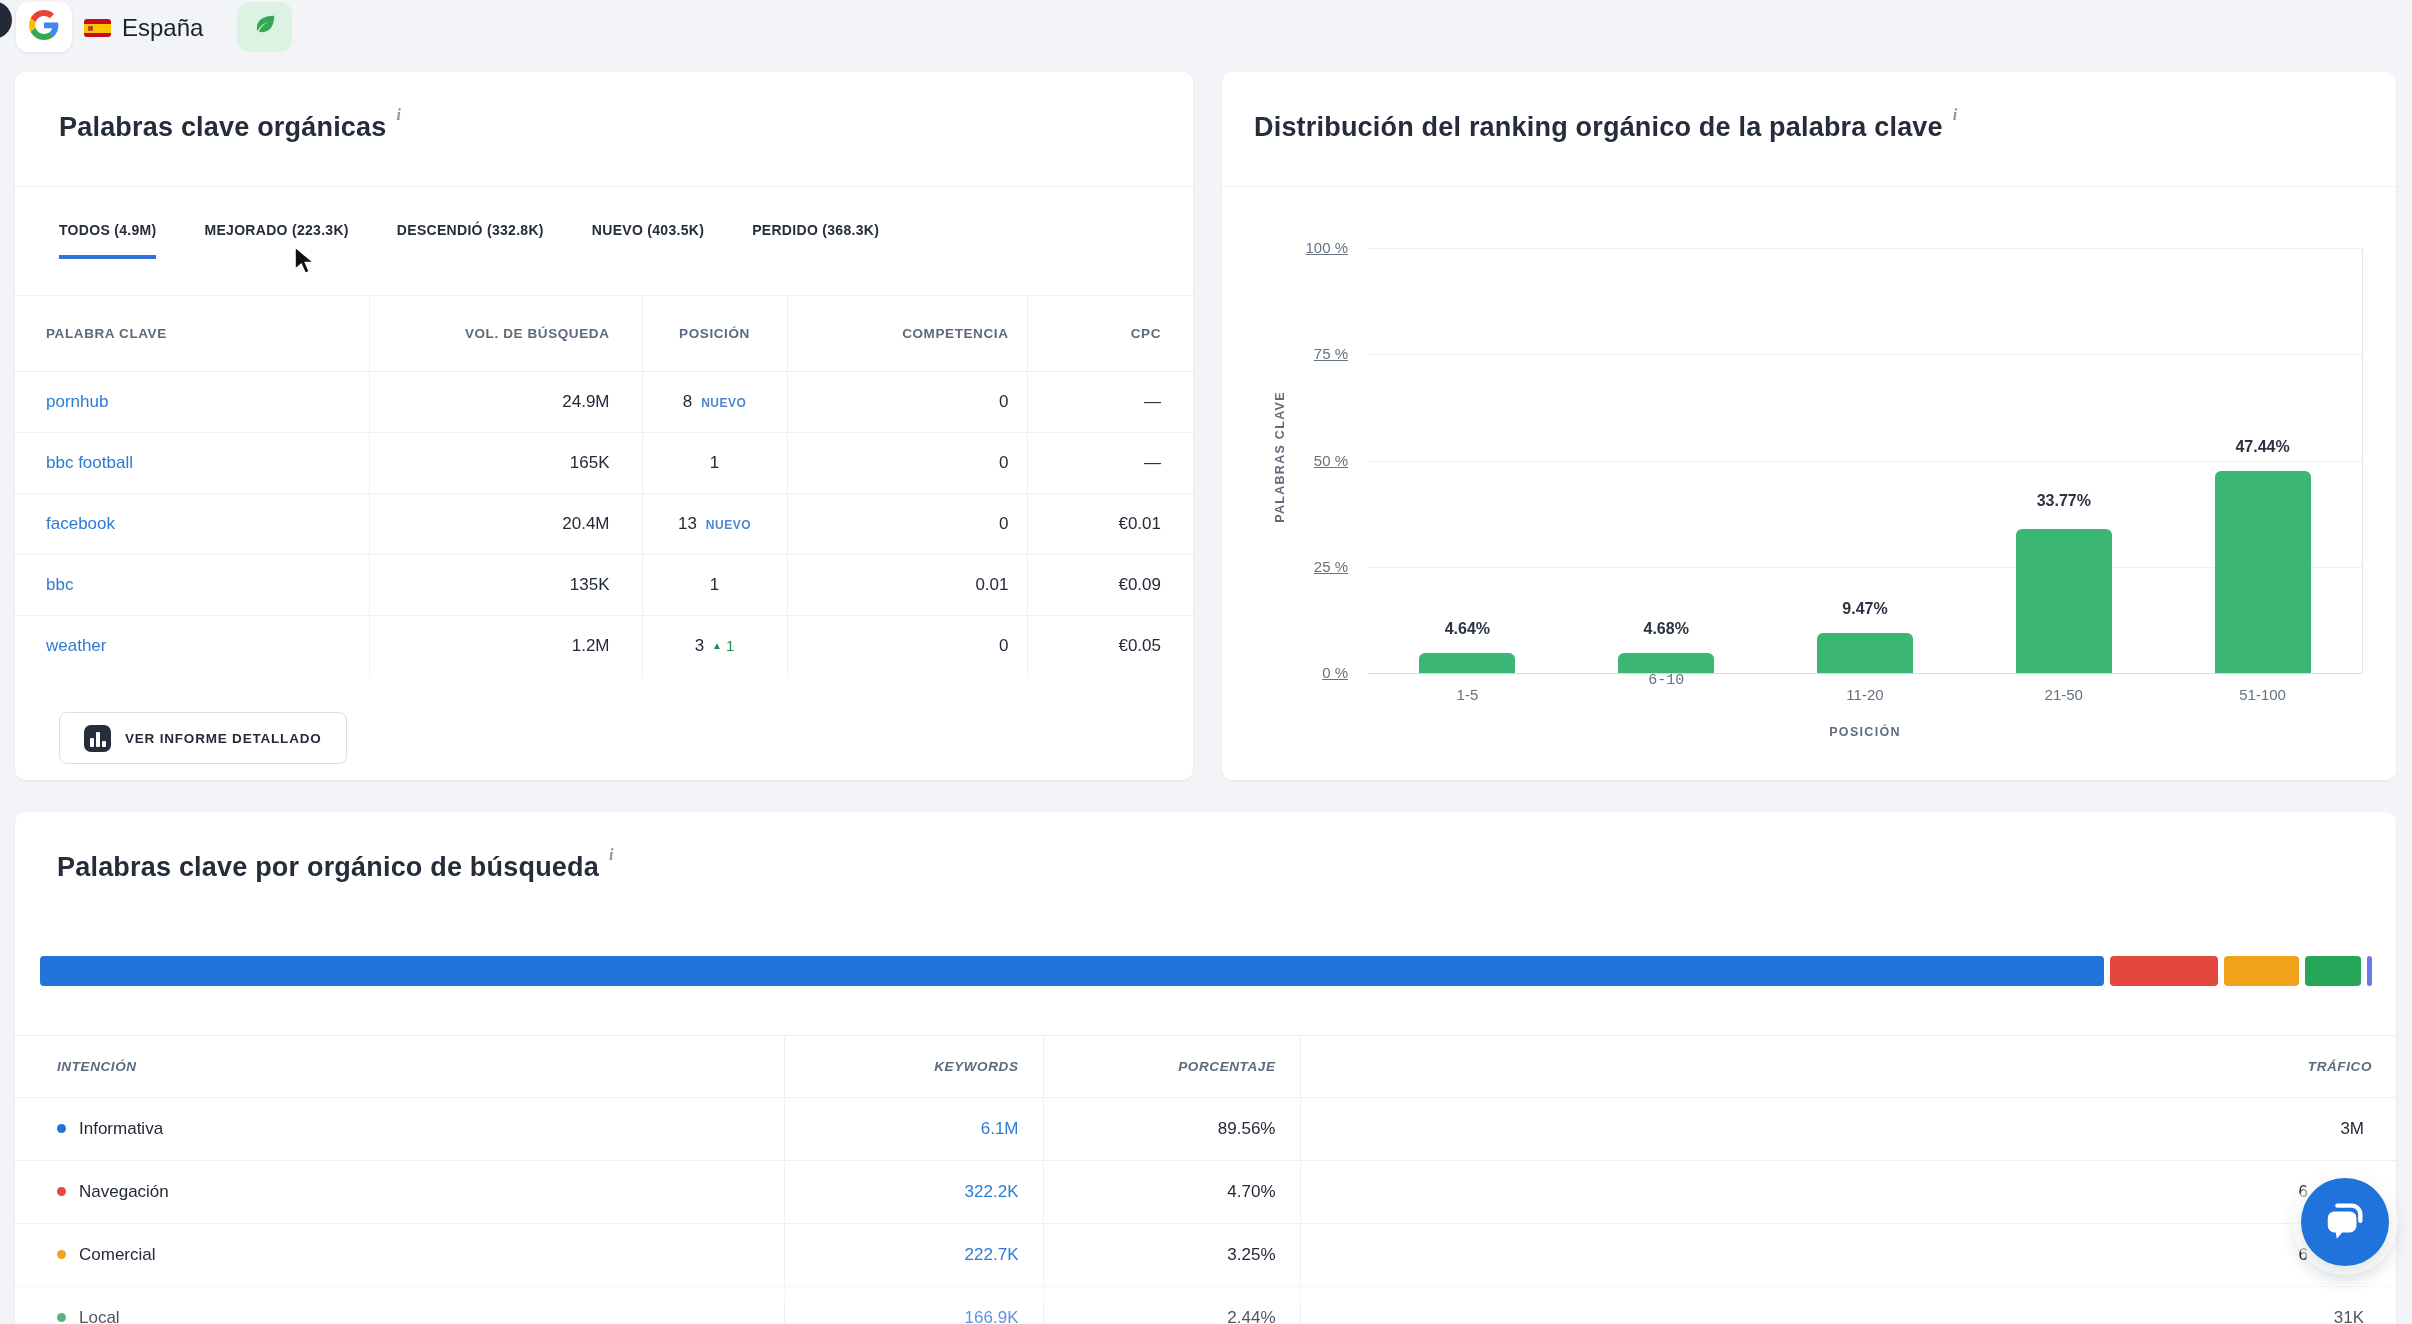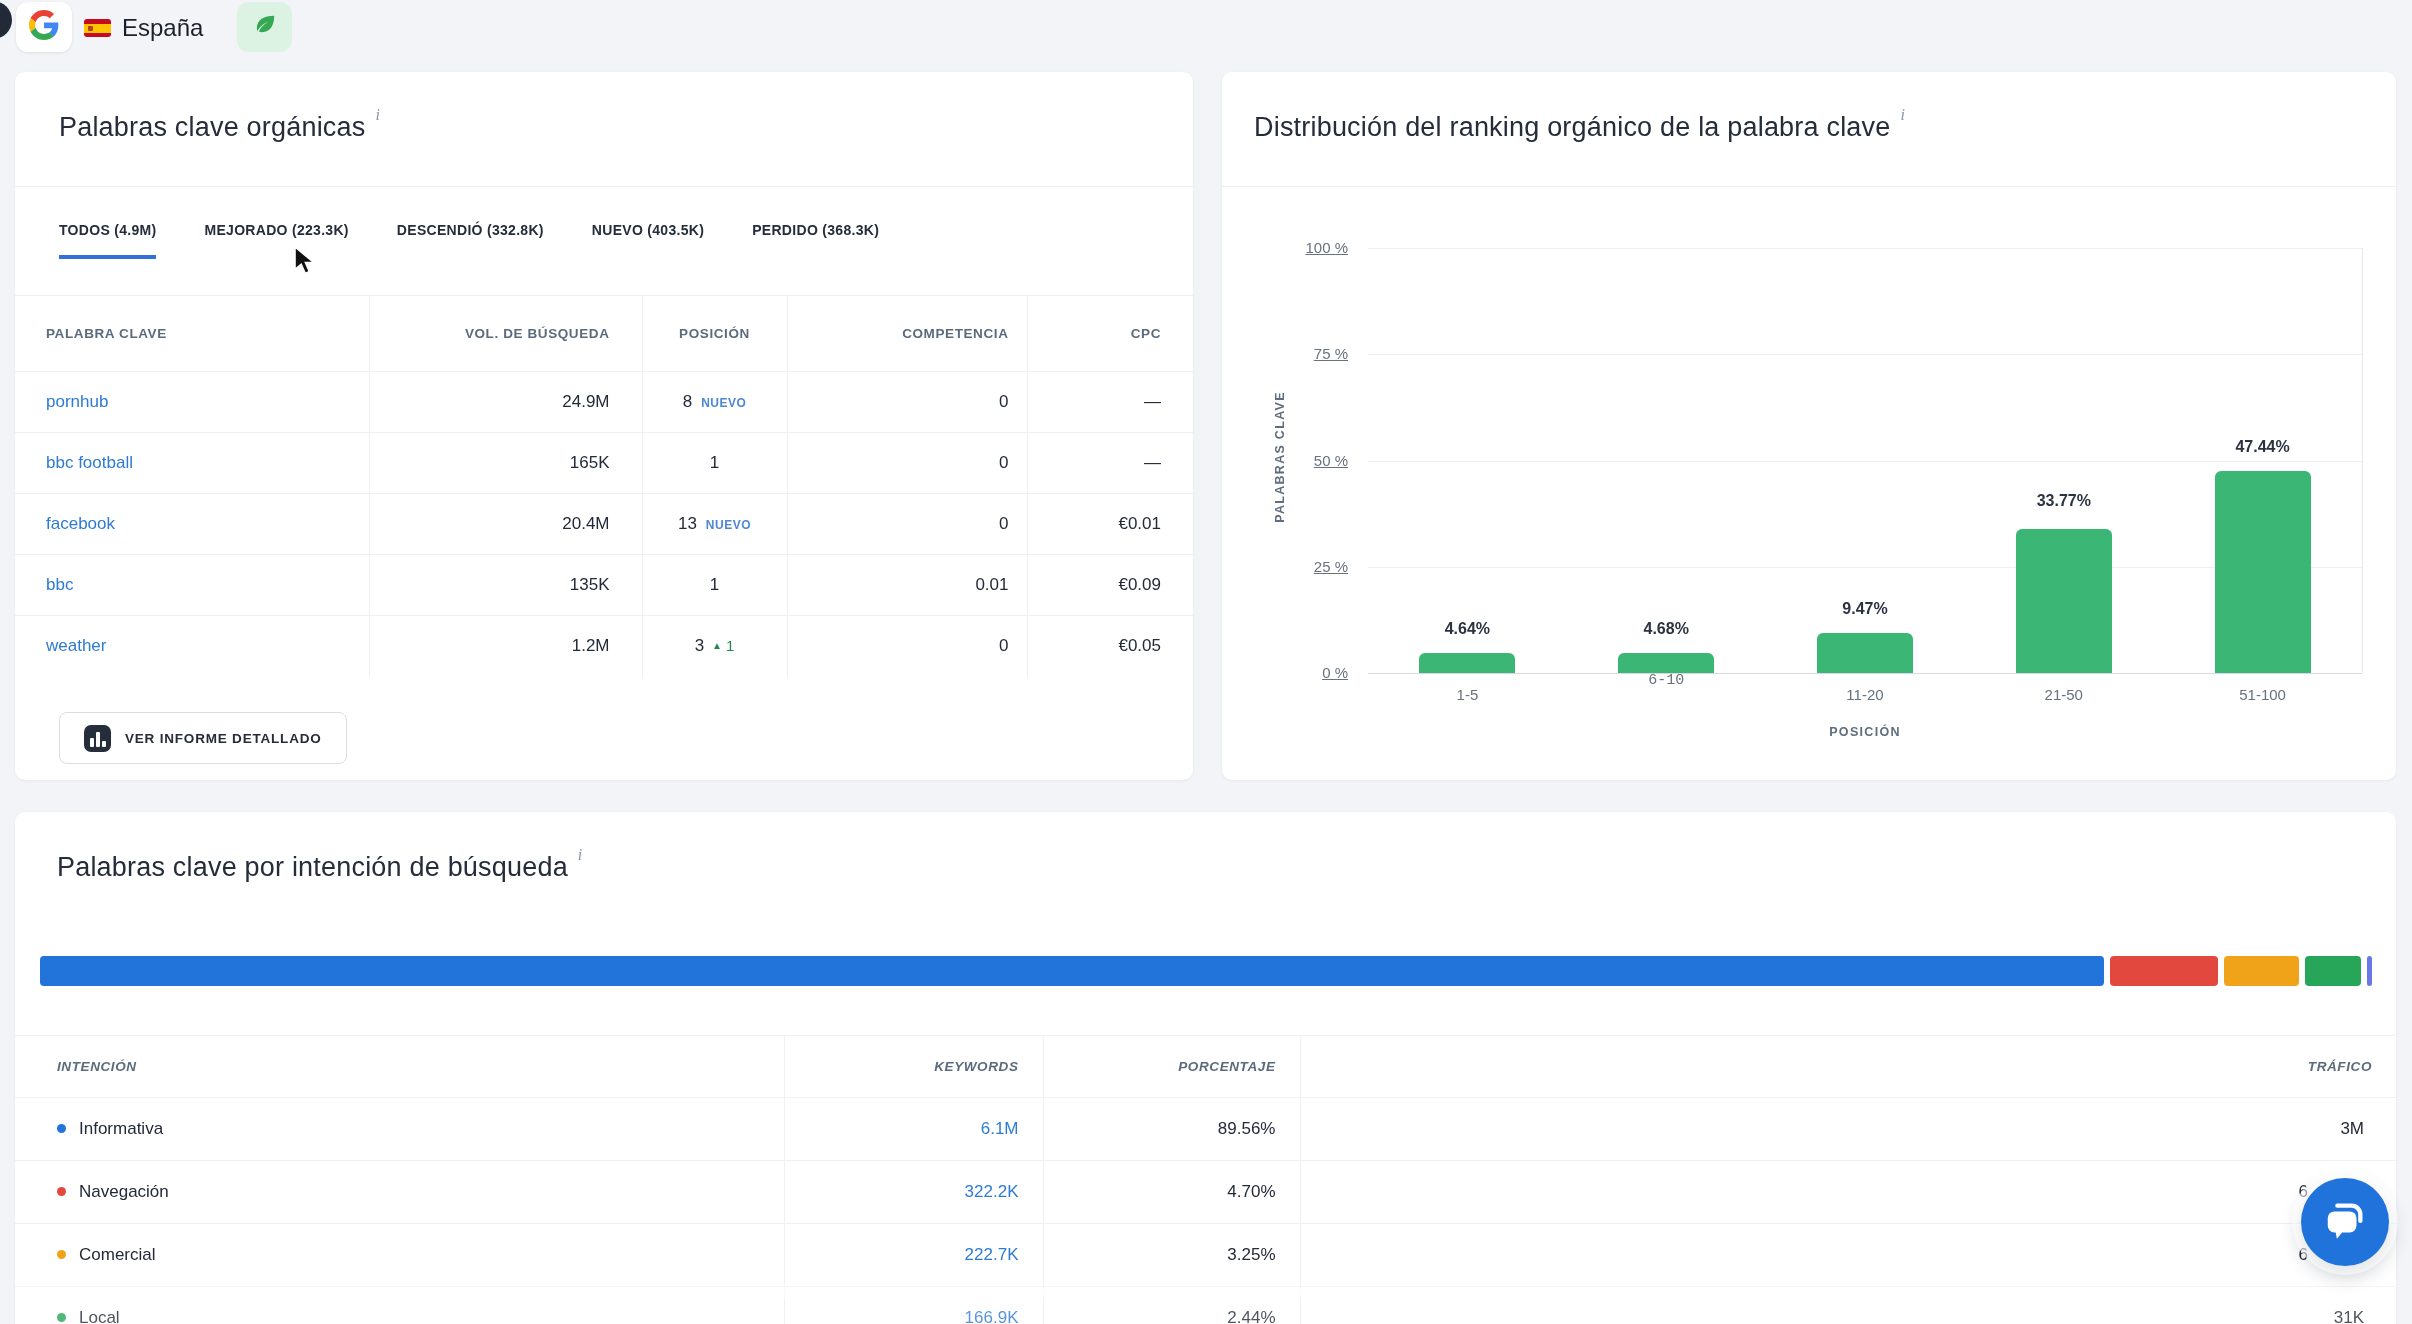--- a/index.html
+++ b/index.html
@@ -5,21 +5,21 @@
   * { margin:0; padding:0; box-sizing:border-box; }
   html,body { width:2412px; height:1324px; }
   body {
     position:relative; overflow:hidden;
     background:#f3f4f8;
     font-family:"Liberation Sans", sans-serif;
     color:#232a38;
   }
   .card { position:absolute; background:#fff; border-radius:10px;
           box-shadow:0 1px 3px rgba(20,30,50,.06); }
-  .card-title { position:absolute; font-size:27px; font-weight:400; color:#252c3a; letter-spacing:.2px; }
+  .card-title { position:absolute; font-size:27px; font-weight:700; color:#252c3a; letter-spacing:.2px; }
   .info-i { font-family:"Liberation Serif", serif; font-style:italic; font-size:16px;
             color:#8b98aa; vertical-align:top; position:relative; top:-6px; margin-left:10px; }
   .divider { position:absolute; left:0; width:100%; height:1px; background:#edeff3; }
 
   
   #topbar { position:absolute; left:0; top:0; width:100%; height:56px; }
   #corner-circle { position:absolute; left:-26px; top:1px; width:38px; height:38px; border-radius:50%; background:#222a38; }
   #google-chip { position:absolute; left:16px; top:2px; width:56px; height:50px; background:#fff;
                  border-radius:12px; box-shadow:0 1px 3px rgba(20,30,50,.10); display:flex; align-items:center; justify-content:center; }
   #flag { position:absolute; left:84px; top:19px; width:27px; height:18px; border-radius:3px; overflow:hidden; }
@@ -233,21 +233,21 @@
       <div class="bar" style="left: 992.6px; top: 399.38px; width: 96px; height: 201.62px; background: rgb(60, 182, 117);"></div>
       <div class="bar-label" style="left: 941.2px; top: 366.38px; width: 198.8px;">47.44%</div>
       <div class="xtick" style="left: 941.2px; top: 614px; width: 198.8px;">51-100</div>
       <div class="y-axis-title" style="left: -62px; top: 378px;">PALABRAS CLAVE</div>
       <div class="x-axis-title" style="left: 146px; top: 653px; width: 994px;">POSICIÓN</div>
     </div>
 </div>
 
 <div class="card" id="intent-card" style="left:15px;top:812px;width:2381px;height:560px;">
   <div class="card-title" style="left:42px;top:40px;">
-    <span>Palabras clave por intención de búsqueda</span><span class="info-i">i</span>
+    <span>Palabras clave por orgánico de búsqueda</span><span class="info-i">i</span>
   </div>
   <div id="intent-bar">
       <div class="seg" style="flex-grow: 89.56; min-width: 5px; background: rgb(34, 115, 218);"></div>
       <div class="seg" style="flex-grow: 4.7; min-width: 5px; background: rgb(226, 72, 61);"></div>
       <div class="seg" style="flex-grow: 3.25; min-width: 5px; background: rgb(240, 163, 25);"></div>
       <div class="seg" style="flex-grow: 2.44; min-width: 5px; background: rgb(39, 166, 90);"></div>
       <div class="seg" style="flex-grow: 0.05; min-width: 5px; background: rgb(106, 121, 232);"></div>
     </div>
   <table id="intent-table">
     <colgroup>

